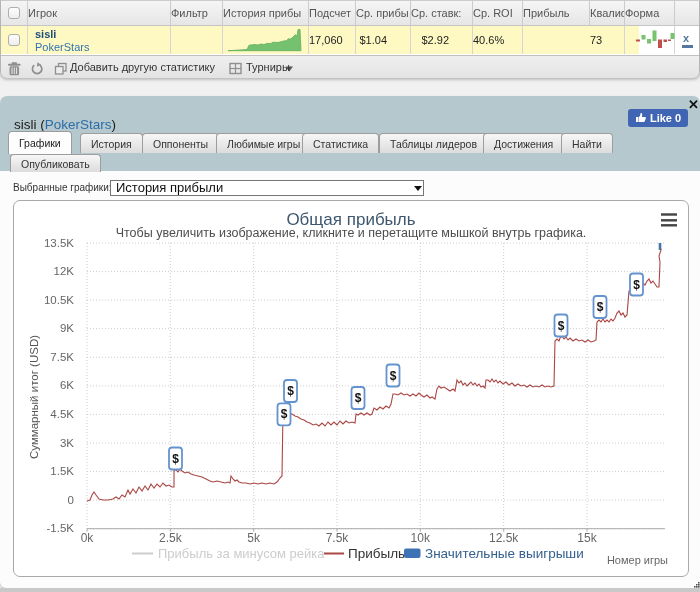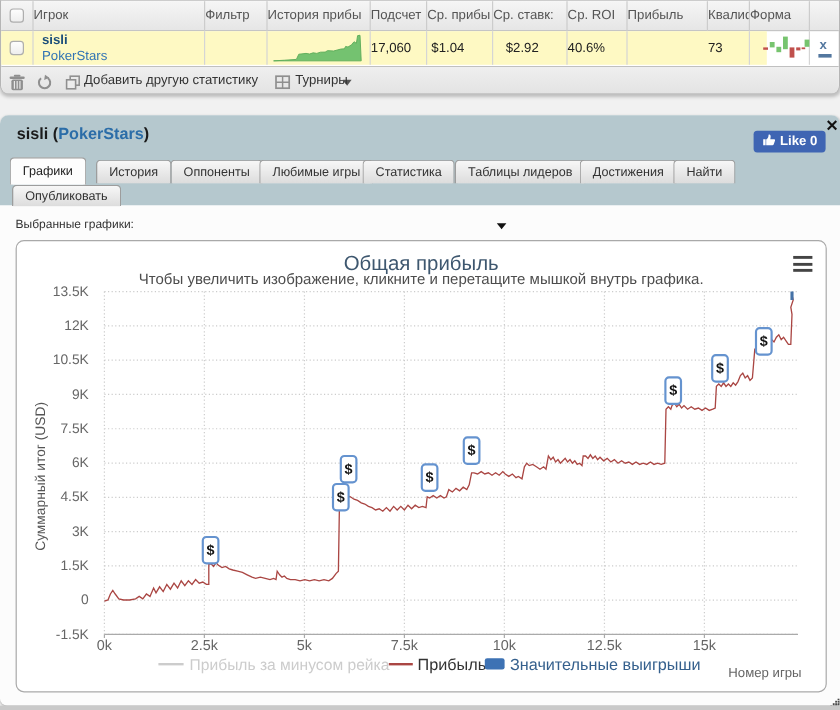--- a/index.html
+++ b/index.html
@@ -10,21 +10,21 @@
 #thead{left:0;top:0;width:698px;height:25px;background:linear-gradient(#f5f5f5,#e6e6e6);border-bottom:1px solid #c5c5c5}
 .hc{position:absolute;top:0;height:25px;line-height:25px;font-size:11px;color:#555;border-right:1px solid #ccc;overflow:hidden;white-space:nowrap}
 #trow{left:0;top:25px;width:638px;height:28px;background:#fef9c3}
 .rc{position:absolute;top:0;height:28px;border-right:1px solid #d5d5d5;font-size:11px;color:#222}
 .num{line-height:28px;text-align:right;padding-right:23px}
 .cb{position:absolute;width:12px;height:12px;border:1px solid #aeaeae;border-radius:3px;background:linear-gradient(#fdfdfd,#eee)}
 #toolbar{left:0;top:54px;width:698px;height:23px;background:linear-gradient(#efefef,#e3e3e3);border-top:1px solid #c0c0c0;border-radius:0 0 6px 6px;font-size:11px;color:#333}
 
 #panel{left:0;top:96px;width:700px;height:492px;background:#fcfcfc;border-radius:7px 7px 6px 6px;box-shadow:0 1px 2px rgba(0,0,0,.25)}
 #phead{left:0;top:0;width:700px;height:75px;background:#b5c8ce;border-radius:7px 7px 0 0}
-#ptitle{left:14px;top:8px;font-size:13.5px;font-weight:bold;color:#1b1b1b}
+#ptitle{left:14px;top:21px;font-size:13.5px;font-weight:normal;color:#1b1b1b}
 #ptitle a{color:#2b6da8;text-decoration:none}
 #like{left:628px;top:13px;width:60px;height:18px;background:#3f65b3;border-radius:3px;color:#fff;font-size:11px;font-weight:bold;line-height:18px;text-align:center}
 #closex{left:688px;top:1px;font-size:13px;font-weight:bold;color:#111}
 .tab{position:absolute;height:20px;line-height:20px;padding:0 10px;background:linear-gradient(#f7f7f7,#dcdcdc);border:1px solid #9d9d9d;border-bottom:none;border-radius:4px 4px 0 0;font-size:10.5px;color:#333;white-space:nowrap}
 .tab.on{background:#fdfdfd;color:#222;height:23px;line-height:22px;z-index:2}
 
 #sellab{left:13px;top:86px;font-size:10px;color:#333}
 #selbox{left:110px;top:84px;width:314px;height:16px;border:1px solid #767676;background:#fff;font-size:13px;color:#111;line-height:14px;padding-left:5px}
 #selarr{left:414px;top:90px;width:0;height:0;border-left:4.5px solid transparent;border-right:4.5px solid transparent;border-top:5.5px solid #111}
 
@@ -122,20 +122,21 @@
   <div class="tab on" style="left:8px;top:35px">Графики</div>
   <div class="tab" style="left:80px;top:37px">История</div>
   <div class="tab" style="left:142px;top:37px">Оппоненты</div>
   <div class="tab" style="left:216px;top:37px">Любимые игры</div>
   <div class="tab" style="left:302px;top:37px">Статистика</div>
   <div class="tab" style="left:379px;top:37px">Таблицы лидеров</div>
   <div class="tab" style="left:483px;top:37px">Достижения</div>
   <div class="tab" style="left:561px;top:37px">Найти</div>
   <div class="tab" style="left:10px;top:58px;height:18px;line-height:18px">Опубликовать</div>
   <div class="abs" id="sellab">Выбранные графики:</div>
+  <div class="abs" id="selbox">История прибыли</div>
   <div class="abs" id="selarr"></div>
   <div class="abs" id="chart">
     <svg width="679" height="377" viewBox="0 0 679 377" style="position:absolute;left:-4px;top:2px">
       <line x1="77.0" y1="40.0" x2="655.0" y2="40.0" stroke="#cccccc" stroke-width="1" stroke-dasharray="1,2"></line>
       <line x1="77.0" y1="68.6" x2="655.0" y2="68.6" stroke="#cccccc" stroke-width="1" stroke-dasharray="1,2"></line>
       <line x1="77.0" y1="97.1" x2="655.0" y2="97.1" stroke="#cccccc" stroke-width="1" stroke-dasharray="1,2"></line>
       <line x1="77.0" y1="125.7" x2="655.0" y2="125.7" stroke="#cccccc" stroke-width="1" stroke-dasharray="1,2"></line>
       <line x1="77.0" y1="154.3" x2="655.0" y2="154.3" stroke="#cccccc" stroke-width="1" stroke-dasharray="1,2"></line>
       <line x1="77.0" y1="182.9" x2="655.0" y2="182.9" stroke="#cccccc" stroke-width="1" stroke-dasharray="1,2"></line>
       <line x1="77.0" y1="211.4" x2="655.0" y2="211.4" stroke="#cccccc" stroke-width="1" stroke-dasharray="1,2"></line>

